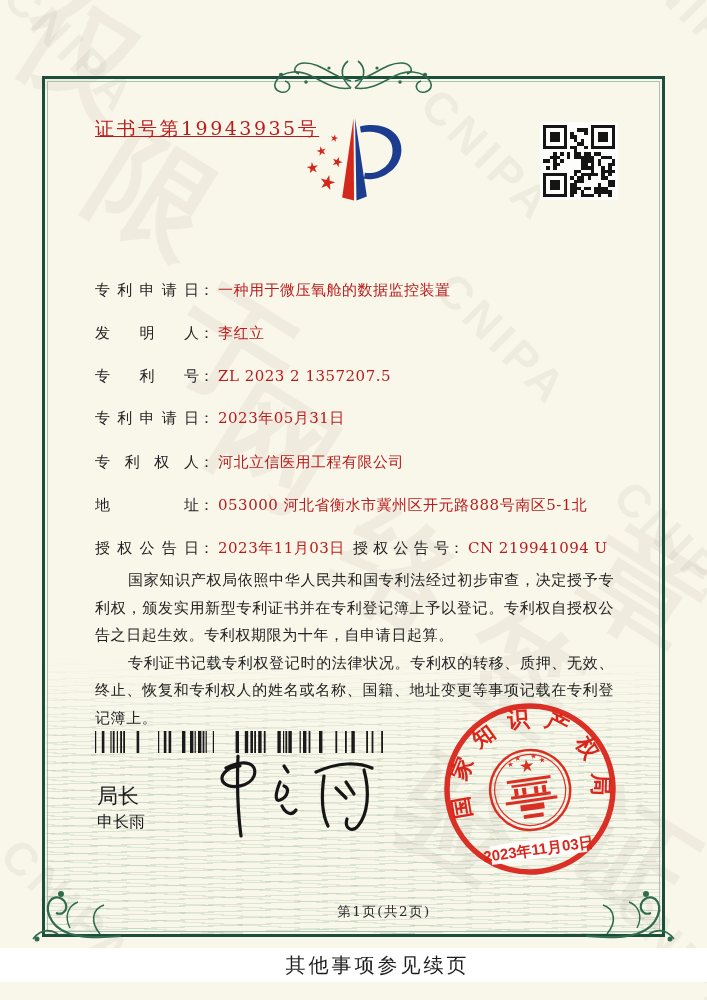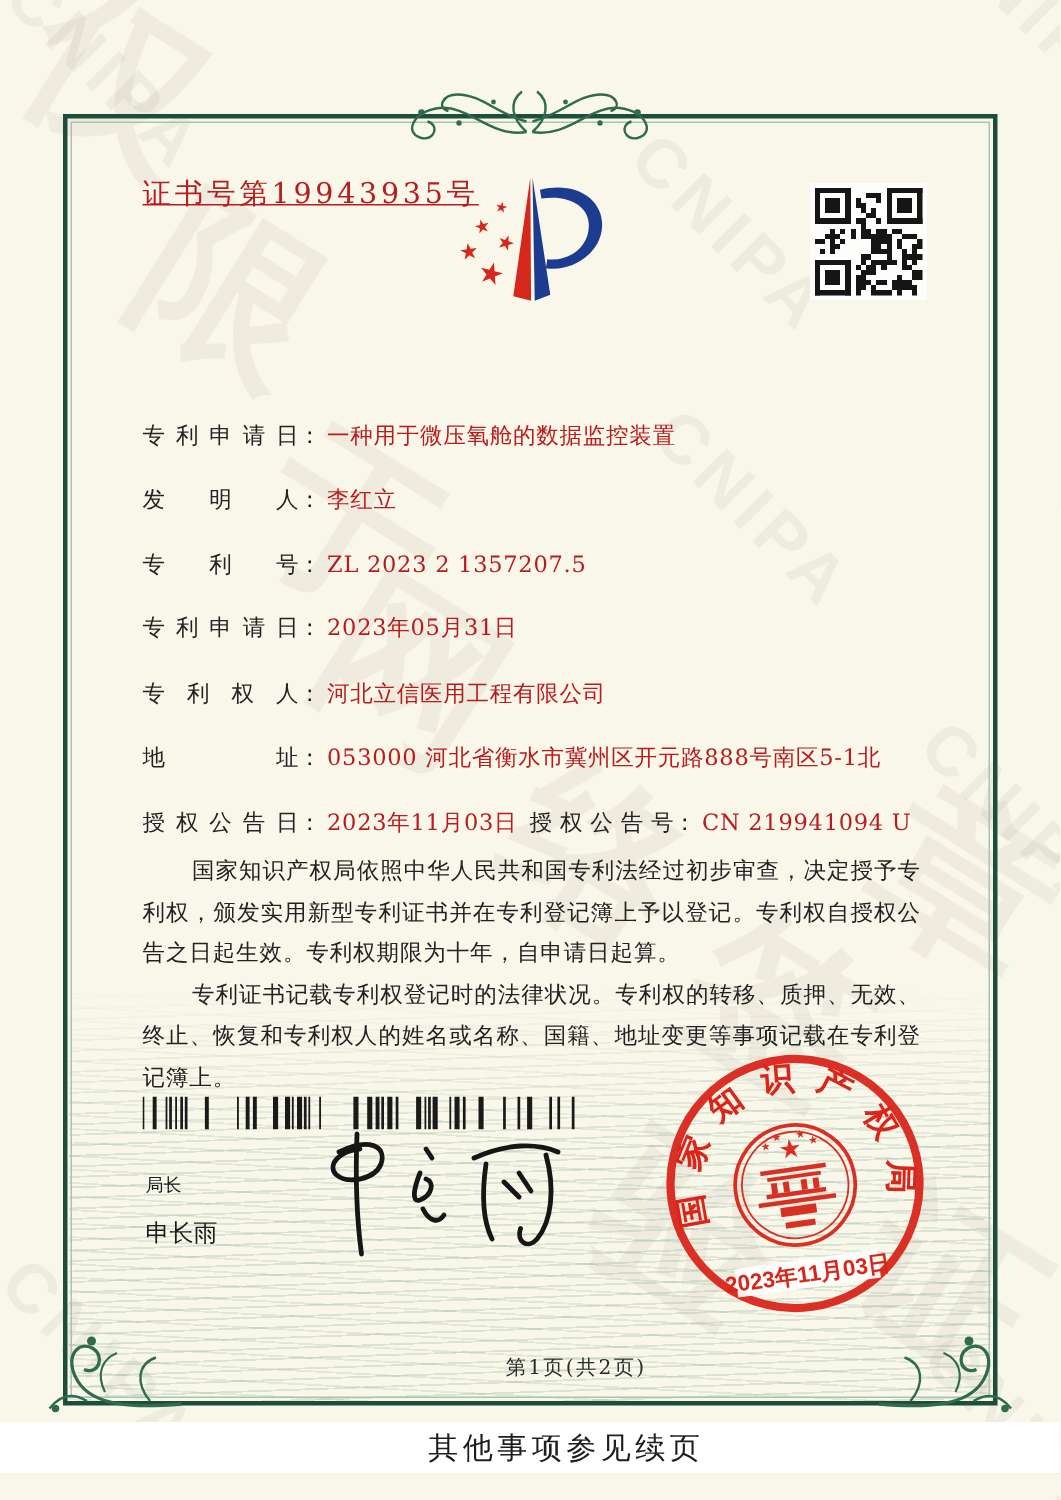--- a/index.html
+++ b/index.html
@@ -60,21 +60,21 @@
   .fpair2{position:absolute; left:258px; top:0; white-space:nowrap;}
   .fpair2 .flabel{width:96px;}
   
   .body-text{
     position:absolute; left:95px; top:567px; width:519px;
     font-size:15px; line-height:27.5px; letter-spacing:.6px; color:#222;
   }
   .body-text p{margin:0; text-indent:2.2em; text-align:justify;}
   
   .barcode{position:absolute; left:95px; top:731px; width:292px; height:22px;}
-  .signer-title{position:absolute; left:97px; top:782px; font-size:12px; font-family:"Liberation Sans",sans-serif; color:#1b1b1b;}
+  .signer-title{position:absolute; left:97px; top:782px; font-size:21px; font-family:"Liberation Sans",sans-serif; color:#1b1b1b;}
   .signer-name{position:absolute; left:97px; top:812px; font-size:16px; font-family:"Liberation Sans",sans-serif; color:#1b1b1b;}
   .signature{position:absolute; left:188px; top:752px; width:200px; height:90px;}
   .seal{position:absolute; left:440px; top:694px; width:180px; height:190px; transform:rotate(-8deg);}
   .page-indicator{
     position:absolute; left:42px; top:903px; width:684px; text-align:center;
     font-size:13.5px; letter-spacing:1.5px; color:#2a2a2a;
   }
   .note-band{
     position:absolute; left:0; top:948px; width:707px; height:34px; background:#ffffff;
   }

